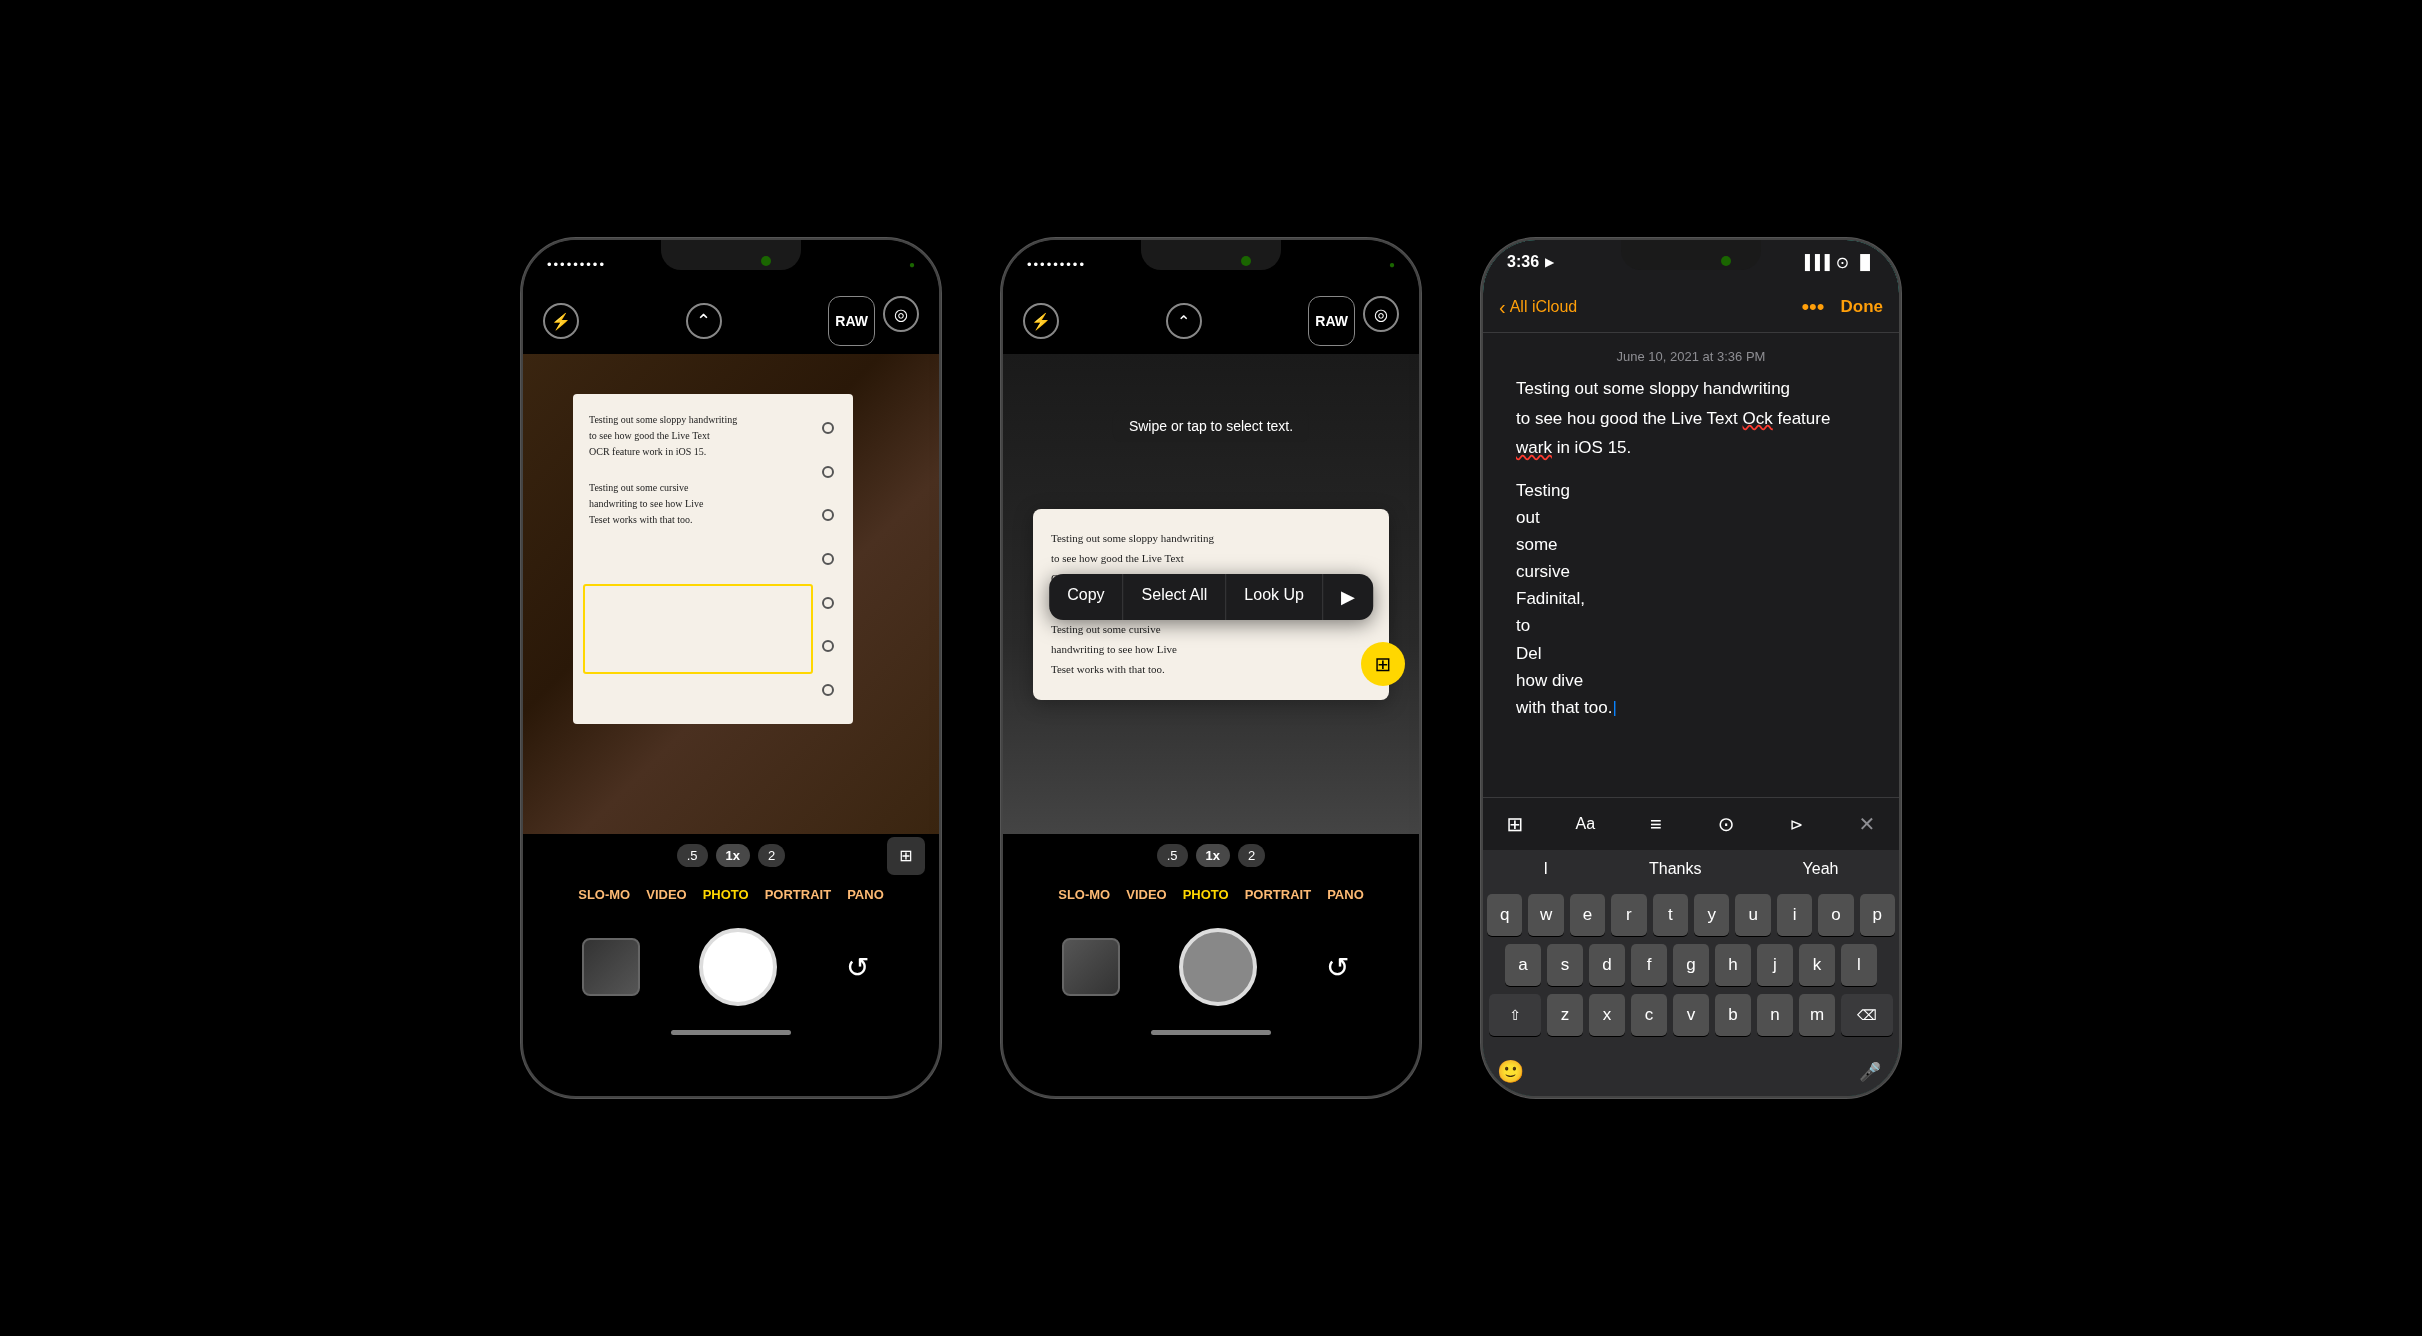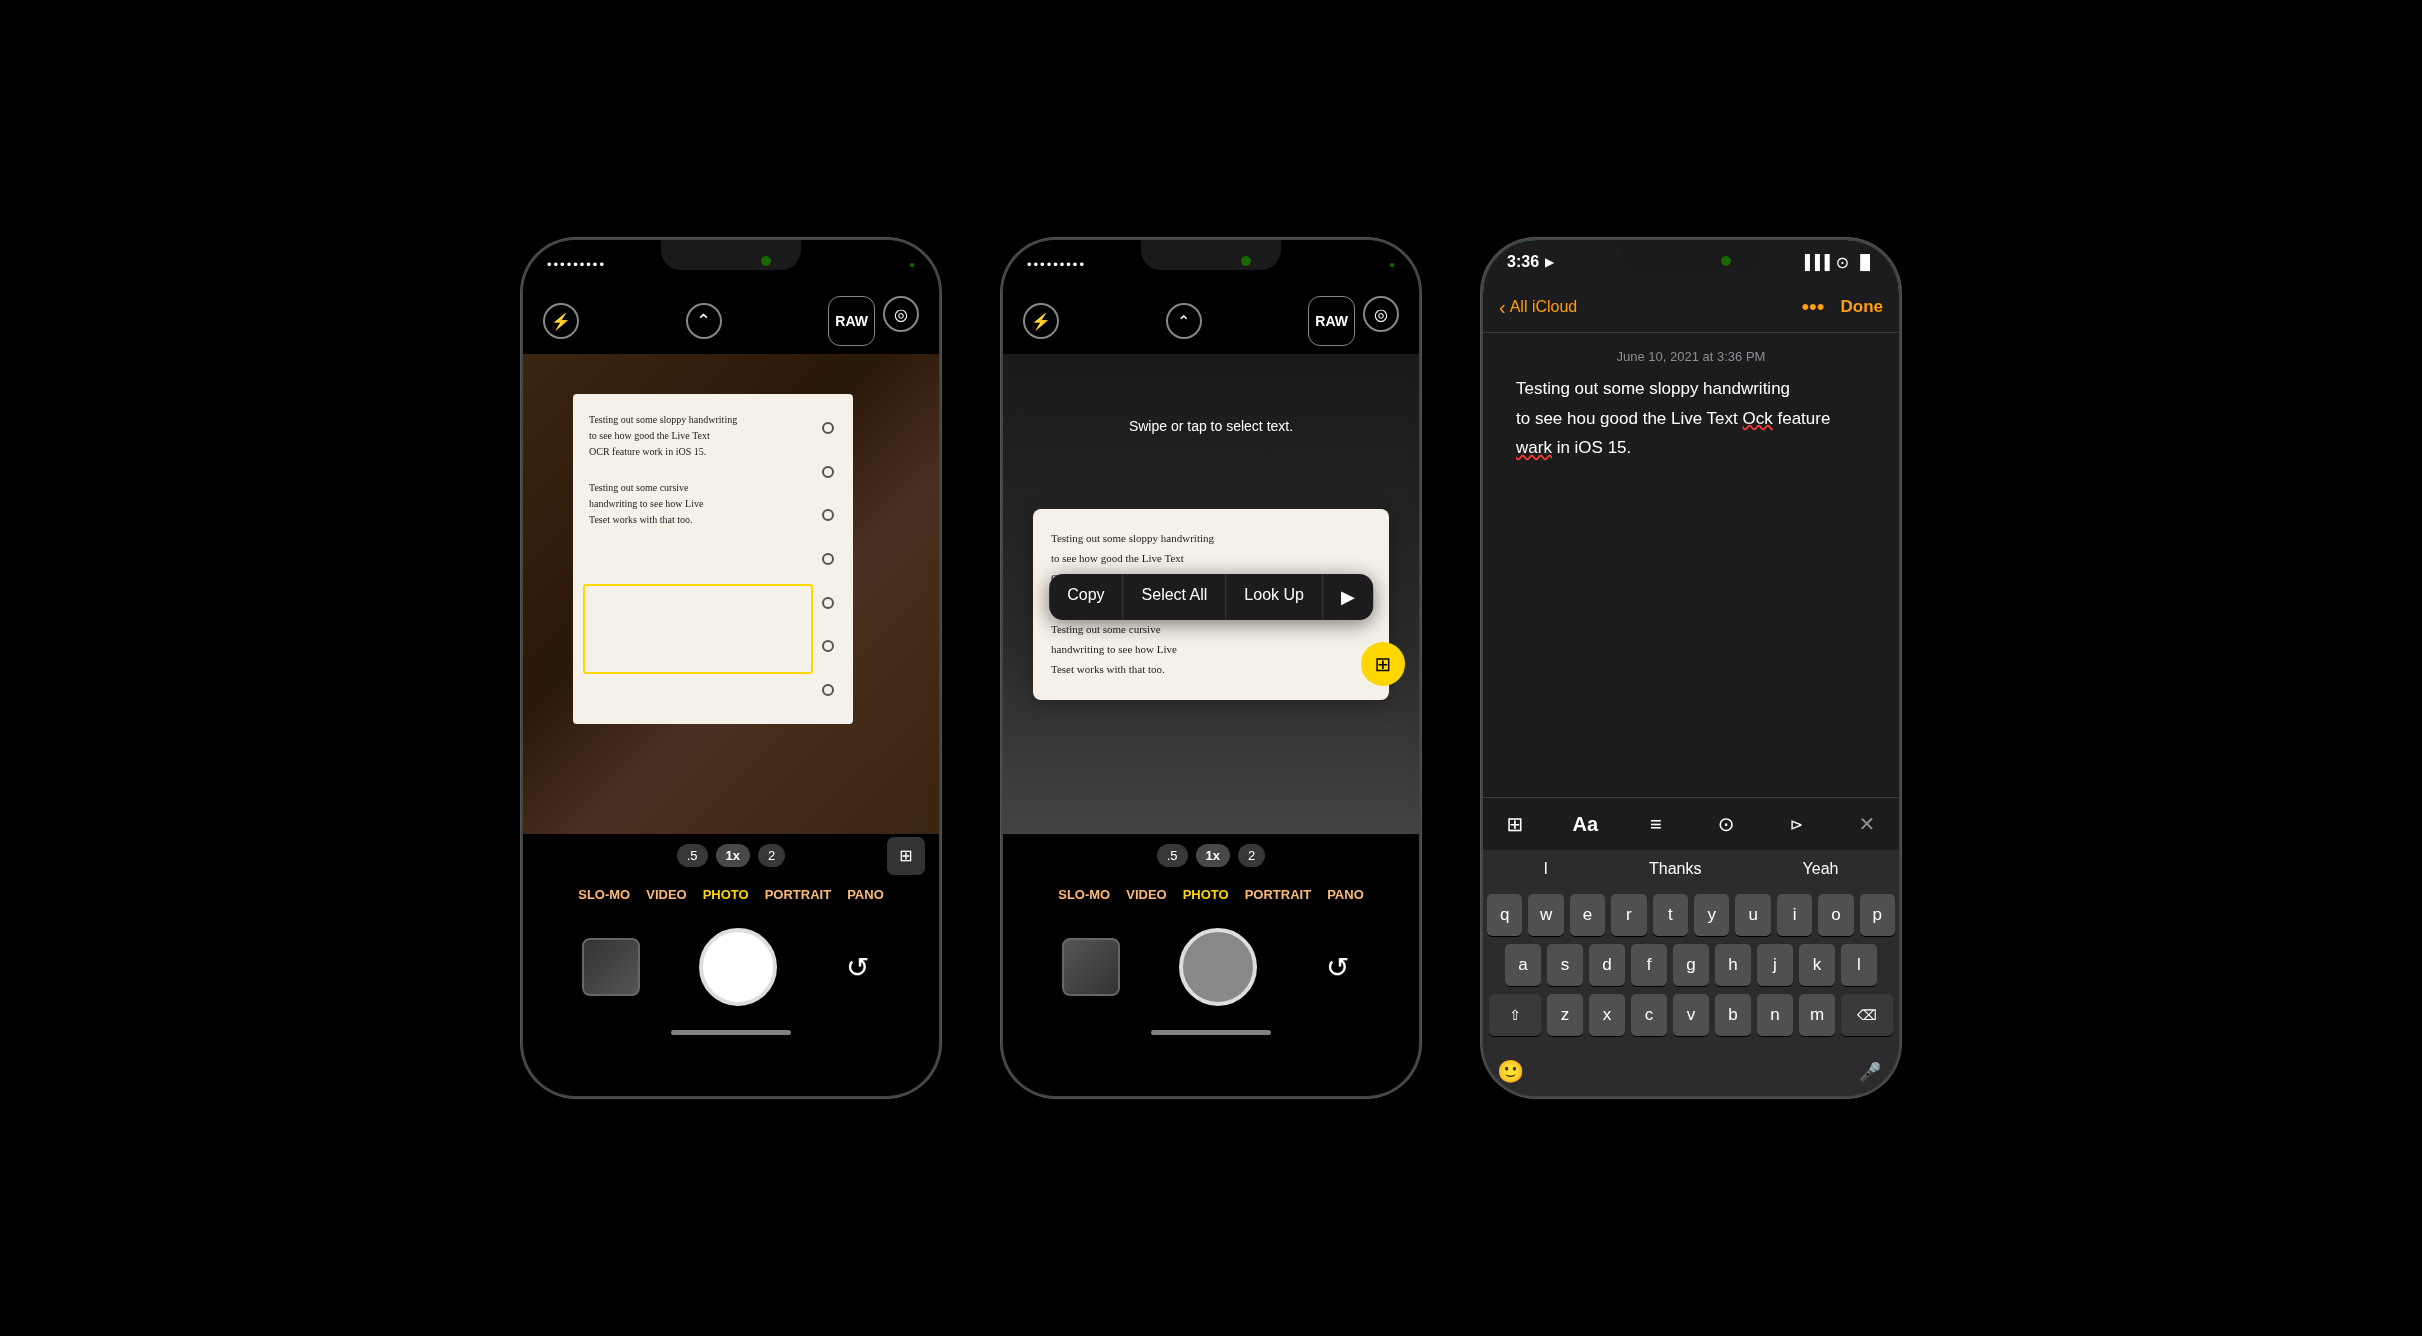--- a/index.html
+++ b/index.html
@@ -650,27 +650,38 @@
           </div>
         </div>
 
         <div class="notes-content" style="flex:1;overflow:hidden;">
           <div class="notes-date">June 10, 2021 at 3:36 PM</div>
           <div class="notes-body">
             <p>Testing out some sloppy handwriting</p>
             <p>to see hou good the Live Text <span class="underline-red">Ock</span> feature</p>
             <p><span class="underline-red">wark</span> in iOS 15.</p>
           </div>
+          <div class="notes-section2">
+            <p>Testing</p>
+            <p>out</p>
+            <p>some</p>
+            <p>cursive</p>
+            <p>Fadinital,</p>
+            <p>to</p>
+            <p>Del</p>
+            <p>how dive</p>
+            <p class="cursor-line">with that too.</p>
+          </div>
         </div>
 
         <div class="keyboard-area">
 
           <div class="keyboard-toolbar">
             <div class="kb-tool-icon">⊞</div>
-            <div class="kb-tool-icon" style="font-size:20px;font-weight:700;">Aa</div>
+            <div class="kb-tool-icon" style="font-size:16px;font-weight:400;">Aa</div>
             <div class="kb-tool-icon">≡</div>
             <div class="kb-tool-icon">⊙</div>
             <div class="kb-tool-icon" style="font-size:16px;">⊳</div>
             <div class="kb-tool-icon kb-close-icon">✕</div>
           </div>
 
           <div class="quicktype-row">
             <span class="quicktype-item">I</span>
             <span class="quicktype-item">Thanks</span>
             <span class="quicktype-item">Yeah</span>

